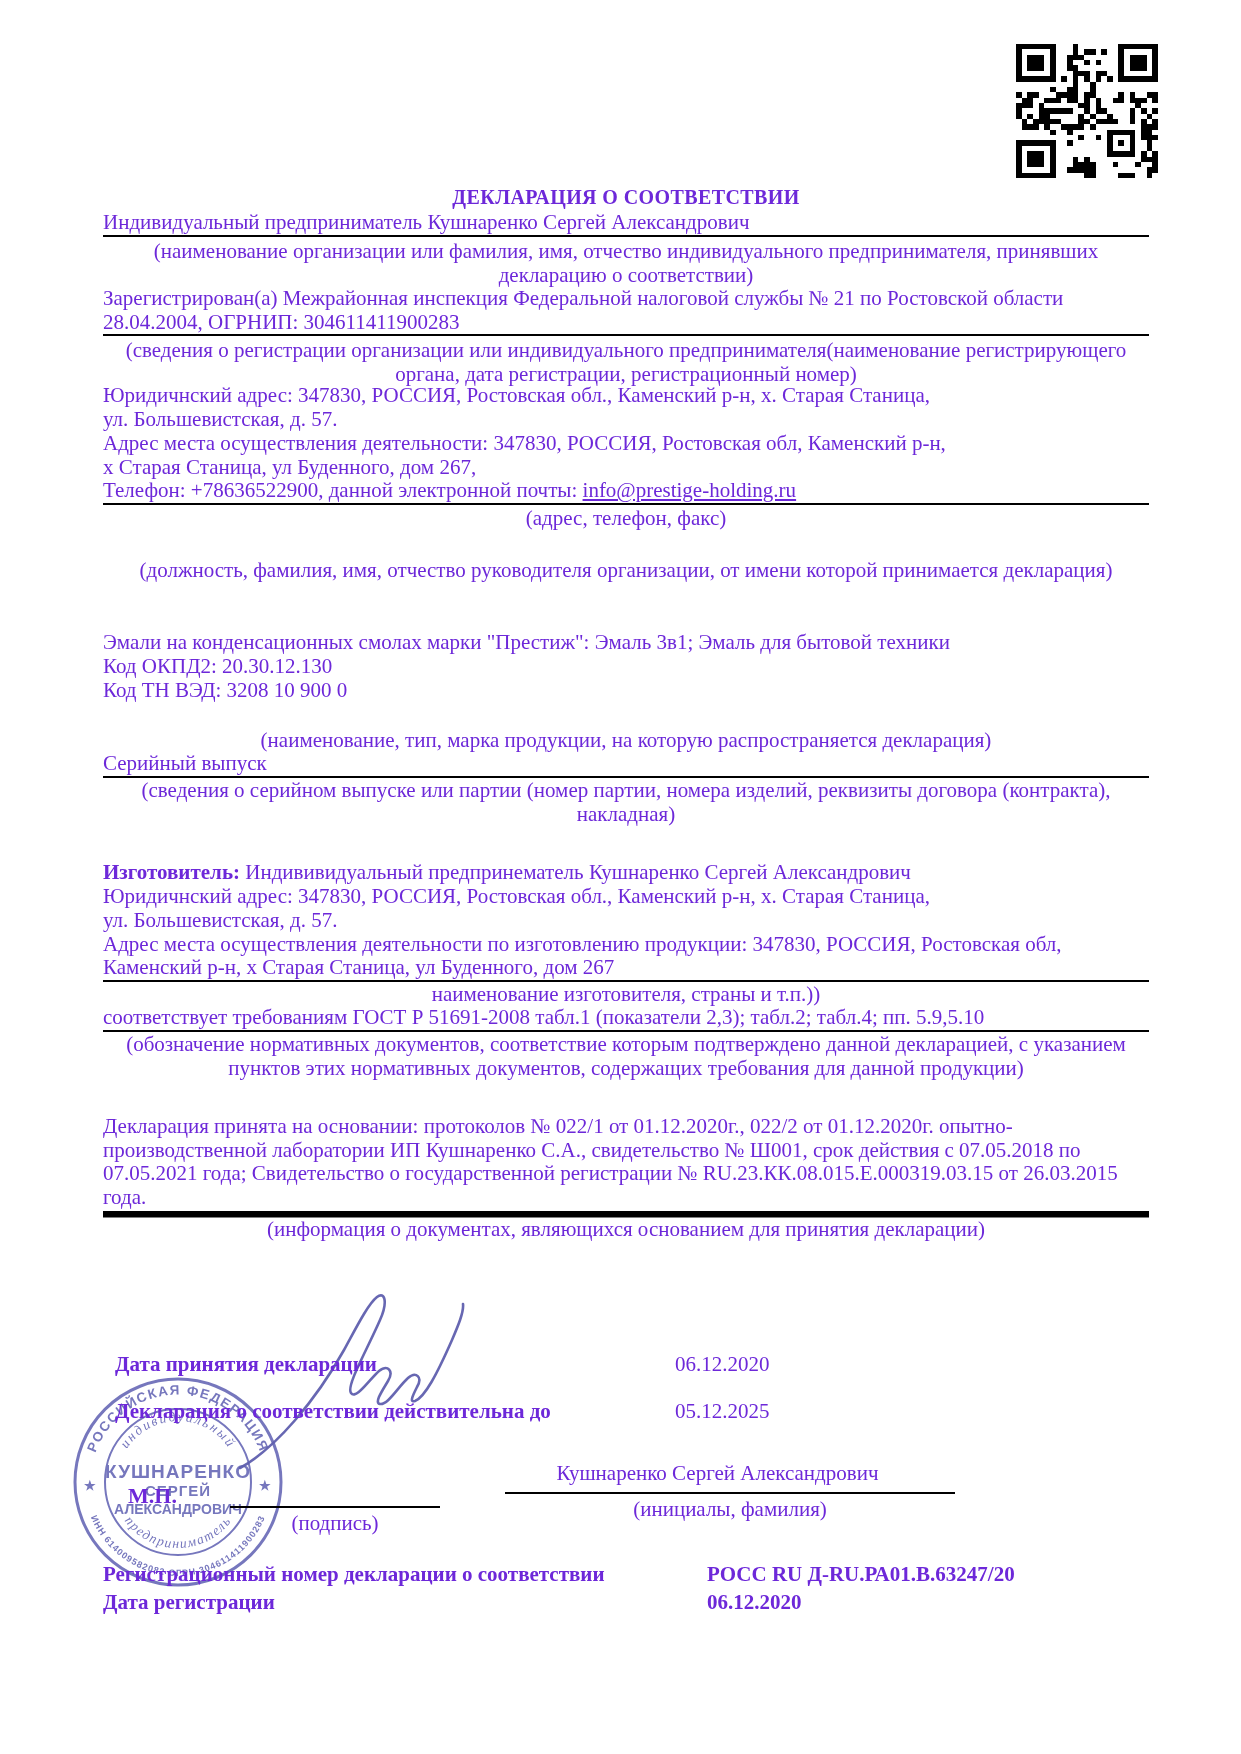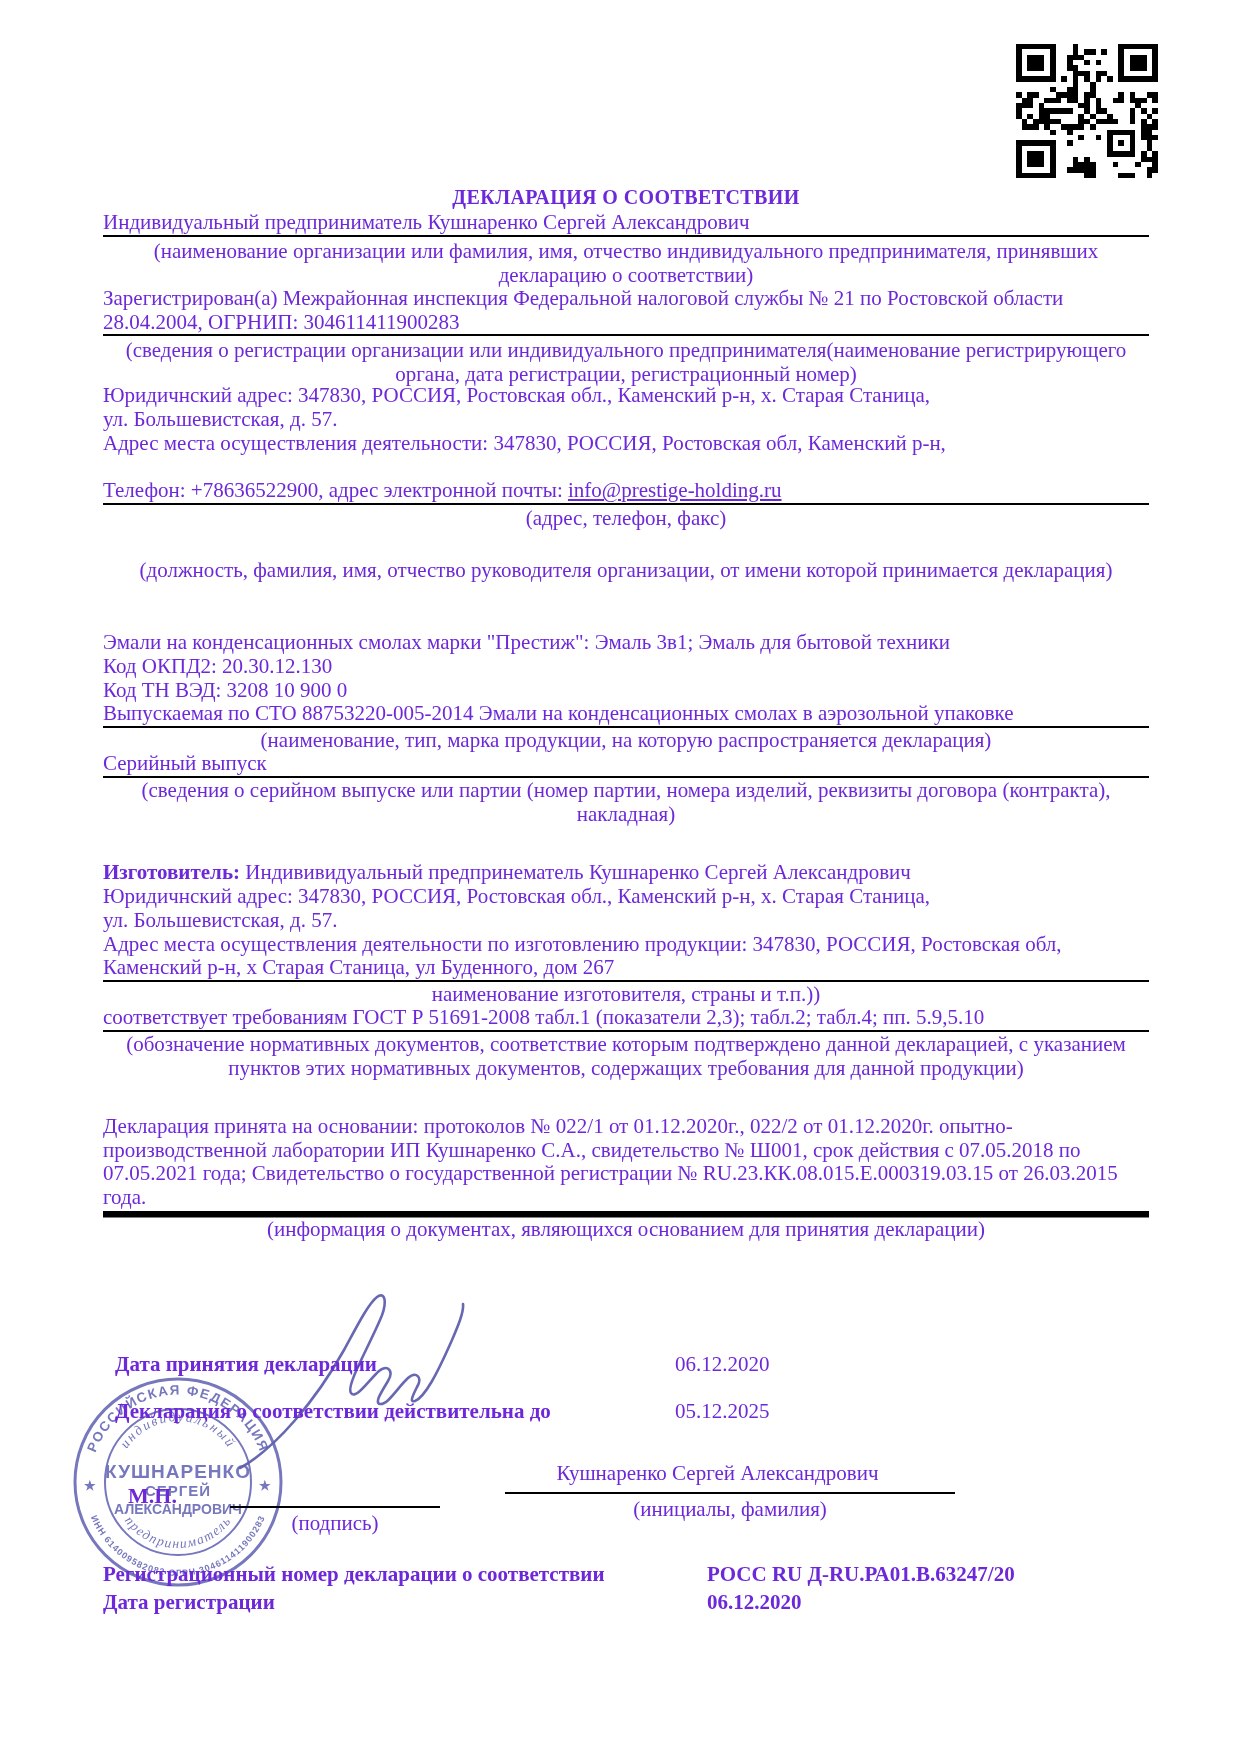--- a/index.html
+++ b/index.html
@@ -320,32 +320,32 @@
 
   <div class="abs w ul3" style="top:271px;">
     <div>Зарегистрирован(а) Межрайонная инспекция Федеральной налоговой службы № 21 по Ростовской области</div>
     <div>28.04.2004, ОГРНИП: 304611411900283</div>
   </div>
   <div class="abs w c" style="top:323px;">(сведения о регистрации организации или индивидуального предпринимателя(наименование регистрирующего органа, дата регистрации, регистрационный номер)</div>
 
   <div class="abs w" style="top:368px;">Юридичнский адрес: 347830, РОССИЯ, Ростовская обл., Каменский р-н, х. Старая Станица,</div>
   <div class="abs w" style="top:392px;">ул. Большевистская, д. 57.</div>
   <div class="abs w" style="top:416px;">Адрес места осуществления деятельности: 347830, РОССИЯ, Ростовская обл, Каменский р-н,</div>
+  <div class="abs w" style="top:440px;">х Старая Станица, ул Буденного, дом 267,</div>
 
   <div class="abs w ul" style="top:463px;">
-    <span>Телефон: +78636522900, адрес электронной почты: </span><span class="email">info@prestige-holding.ru</span>
+    <span>Телефон: +78636522900, данной электронной почты: </span><span class="email">info@prestige-holding.ru</span>
   </div>
   <div class="abs w c" style="top:491px;">(адрес, телефон, факс)</div>
 
   <div class="abs w c" style="top:543px;">(должность, фамилия, имя, отчество руководителя организации, от имени которой принимается декларация)</div>
 
   <div class="abs w" style="top:615px;">Эмали на конденсационных смолах марки "Престиж": Эмаль 3в1; Эмаль для бытовой техники</div>
   <div class="abs w" style="top:639px;">Код ОКПД2: 20.30.12.130</div>
   <div class="abs w" style="top:663px;">Код ТН ВЭД: 3208 10 900 0</div>
-  <div class="abs w ul" style="top:686px;">Выпускаемая по СТО 88753220-005-2014 Эмали на конденсационных смолах в аэрозольной упаковке</div>
   <div class="abs w c" style="top:713px;">(наименование, тип, марка продукции, на которую распространяется декларация)</div>
   <div class="abs w ul" style="top:736px;">Серийный выпуск</div>
   <div class="abs w c" style="top:763px;">(сведения о серийном выпуске или партии (номер партии, номера изделий, реквизиты договора (контракта), накладная)</div>
 
   <div class="abs w" style="top:845px;">
     <span class="b">Изготовитель:</span>
     <span>Индививидуальный предпринематель Кушнаренко Сергей Александрович</span>
   </div>
   <div class="abs w" style="top:869px;">Юридичнский адрес: 347830, РОССИЯ, Ростовская обл., Каменский р-н, х. Старая Станица,</div>
   <div class="abs w" style="top:893px;">ул. Большевистская, д. 57.</div>

